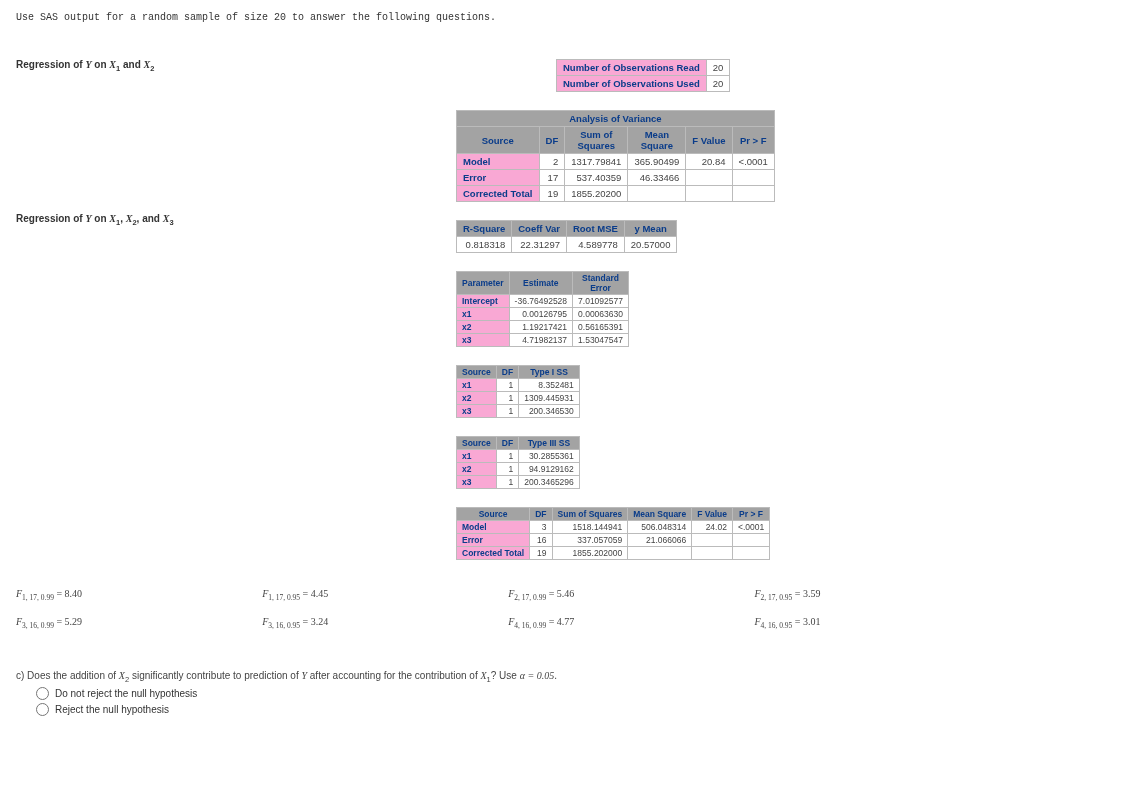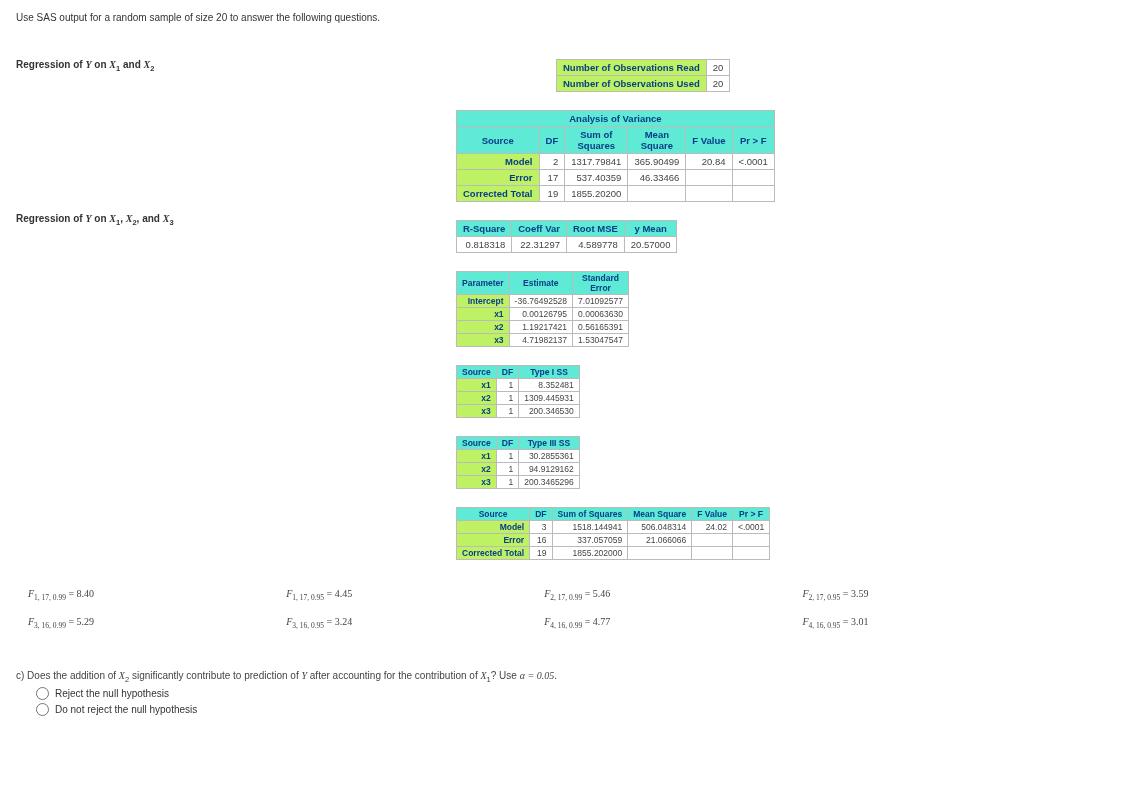--- a/index.html
+++ b/index.html
@@ -2,39 +2,39 @@
 <html><head>
 <meta charset="utf-8">
 <style>
   body { font-family: Arial, Helvetica, sans-serif; font-size: 9px; color: #444; margin: 12px 16px; width: 1100px; }
   .main-flex { display: flex; gap: 40px; }
   .left-col { flex: 0 0 400px; font-weight: bold; }
   .right-col { flex: 1; display: flex; flex-direction: column; align-items: flex-start; gap: 18px; }
 
   table.sas { border-collapse: collapse; }
   table.sas th, table.sas td { border: 1px solid #bbb; padding: 2px 6px; font-size: 9.5px; }
-  table.sas th { background: #5eead4; color: #0a3c8a; font-weight: bold; text-align: center; }
-  table.sas td.rowh { background: #bef264; color: #0a3c8a; font-weight: bold; text-align: right; }
+  table.sas th { background: #a3a3a3; color: #0a3c8a; font-weight: bold; text-align: center; }
+  table.sas td.rowh { background: #f9a8d4; color: #0a3c8a; font-weight: bold; text-align: left; }
   table.sas td { text-align: right; background: #fff; }
   .caption-row th { background: #edf2f8; color:#0a3c8a; font-weight:bold; }
 
   .small table.sas th, .small table.sas td { font-size: 8.5px; padding: 1px 5px; }
 
   .ftable { width: 100%; margin-top: 28px; display:flex; gap:180px; }
-  .fcol { font-family: 'Times New Roman', serif; font-size: 10px; margin-left: 12px; }
+  .fcol { font-family: 'Times New Roman', serif; font-size: 10px; }
   .fcol div { margin-bottom: 14px; }
   sub { font-size: 7.5px; }
 
   .q-sec { margin-top: 26px; }
   .q-sec .q-text { font-size: 10px; }
   .radio-row { display:flex; align-items:center; gap:6px; margin: 3px 0 3px 20px; font-size: 10px; color:#333; }
   input[type=radio]{ margin:0; }
 
   .italic { font-style: italic; font-family:'Times New Roman',serif; }
-  .intro { font-size: 10px; color:#333; margin-bottom: 36px; }
+  .intro { font-size: 10px; color:#333; margin-bottom: 36px; font-family: Liberation Mono, monospace; }
   .reg-label { font-size: 10px; color:#333; margin-bottom: 140px; }
 </style>
 </head>
 <body>
 
 <div class="intro">Use SAS output for a random sample of size 20 to answer the following questions.</div>
 
 <div class="main-flex">
   <div class="left-col">
     <div class="reg-label">
@@ -262,19 +262,19 @@
     <div><span class="italic">F</span><sub>4, 16, 0.95</sub> <span>= 3.01</span></div>
   </div>
 </div>
 
 <div class="q-sec">
   <div class="q-text">
     <span>c) Does the addition of </span><span class="italic">X</span><sub>2</sub><span> significantly contribute to prediction of </span><span class="italic">Y</span><span> after accounting for the contribution of </span><span class="italic">X</span><sub>1</sub><span>? Use </span><span class="italic">α = 0.05</span><span>.</span>
   </div>
   <label class="radio-row">
     <input type="radio" name="qc" style="">
-    <span>Reject the null hypothesis</span>
+    <span>Do not reject the null hypothesis</span>
   </label>
   <label class="radio-row">
     <input type="radio" name="qc" style="">
-    <span>Do not reject the null hypothesis</span>
+    <span>Reject the null hypothesis</span>
   </label>
 </div>
 
 </body></html>

